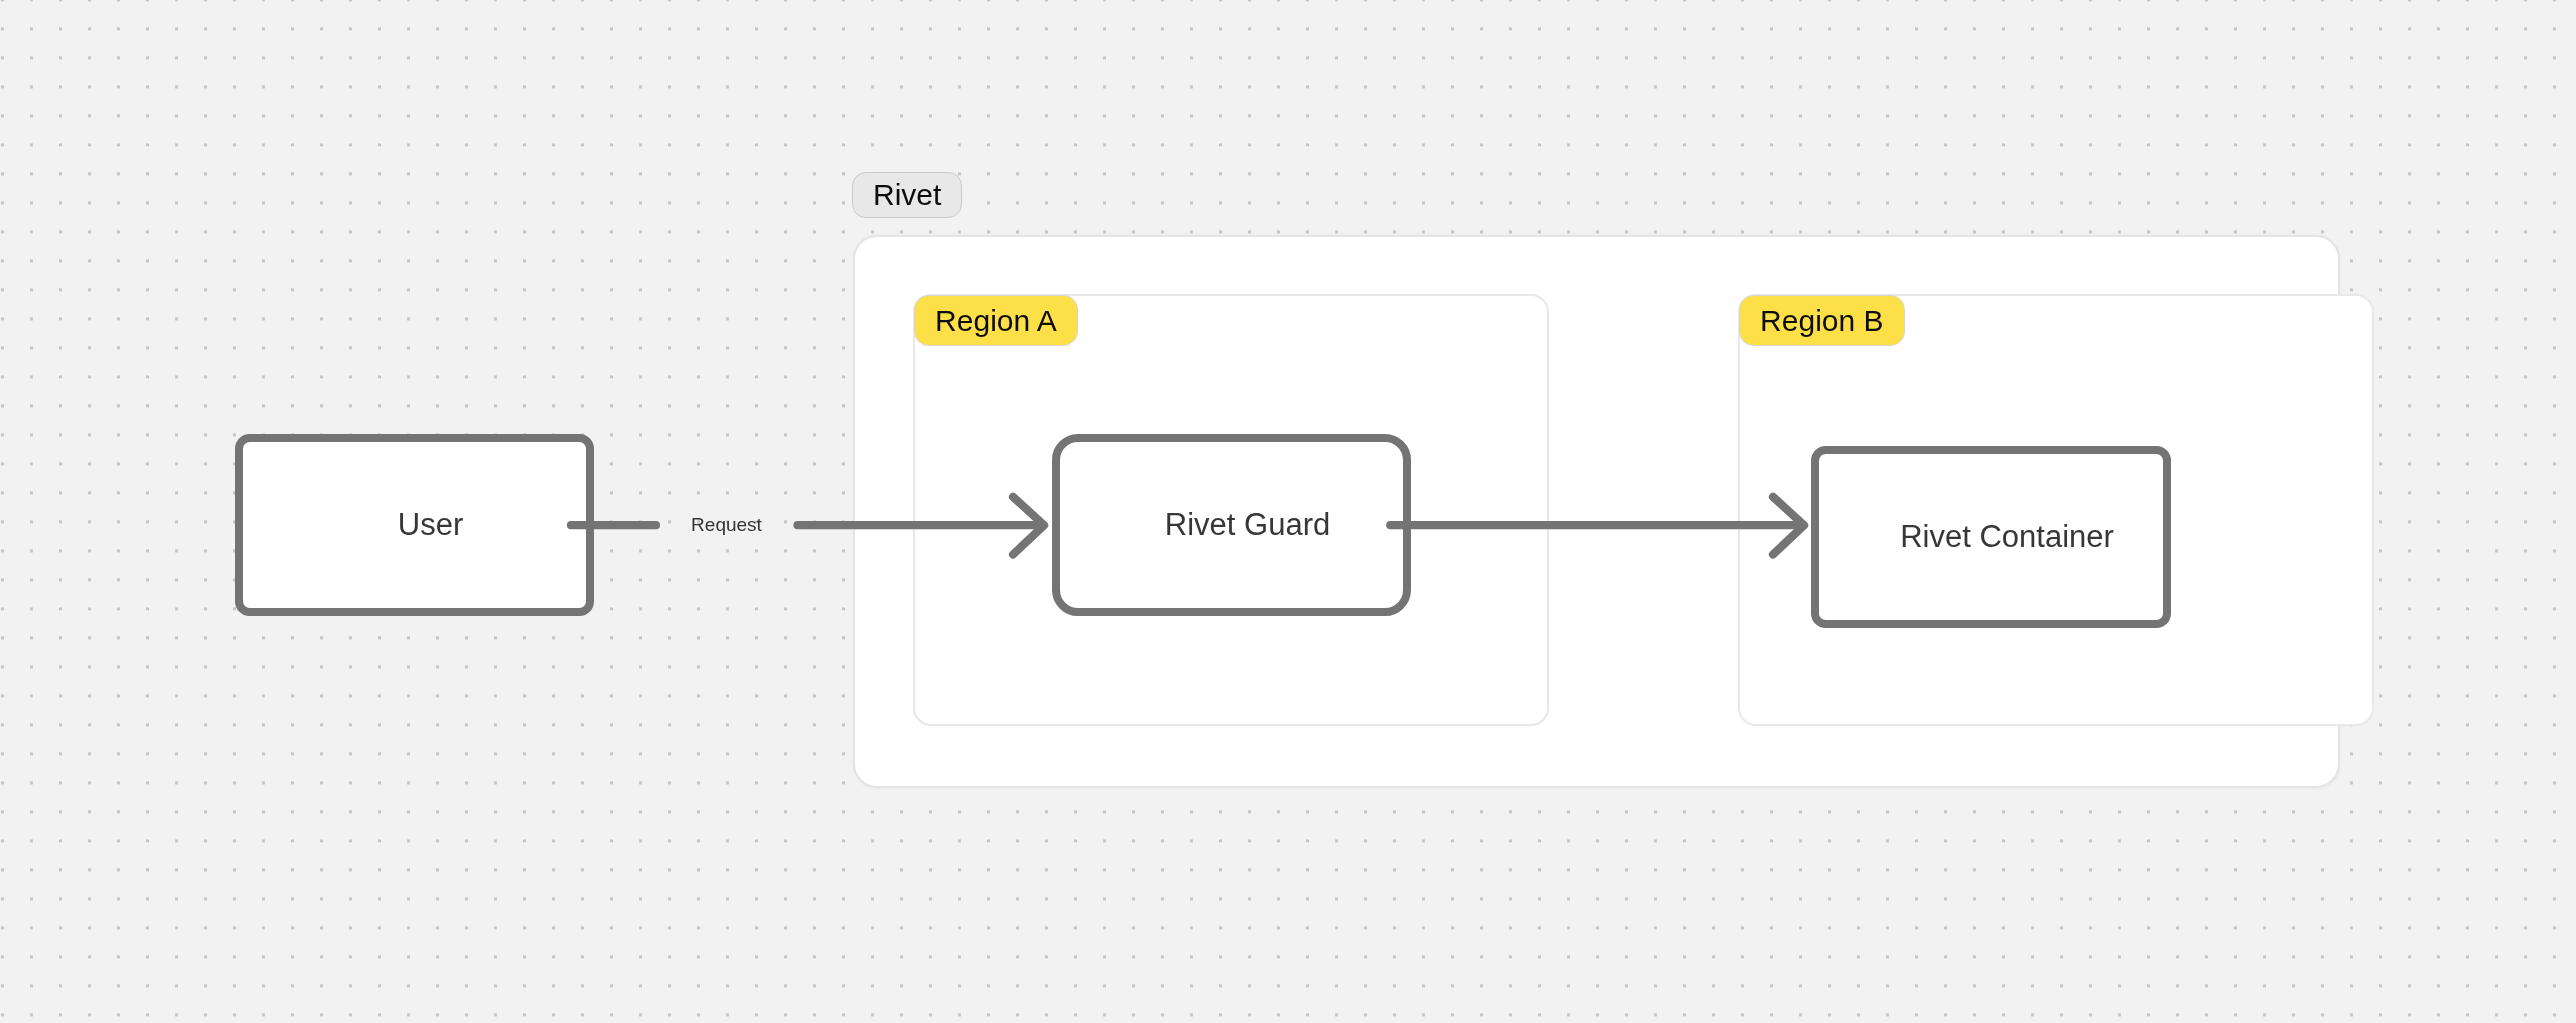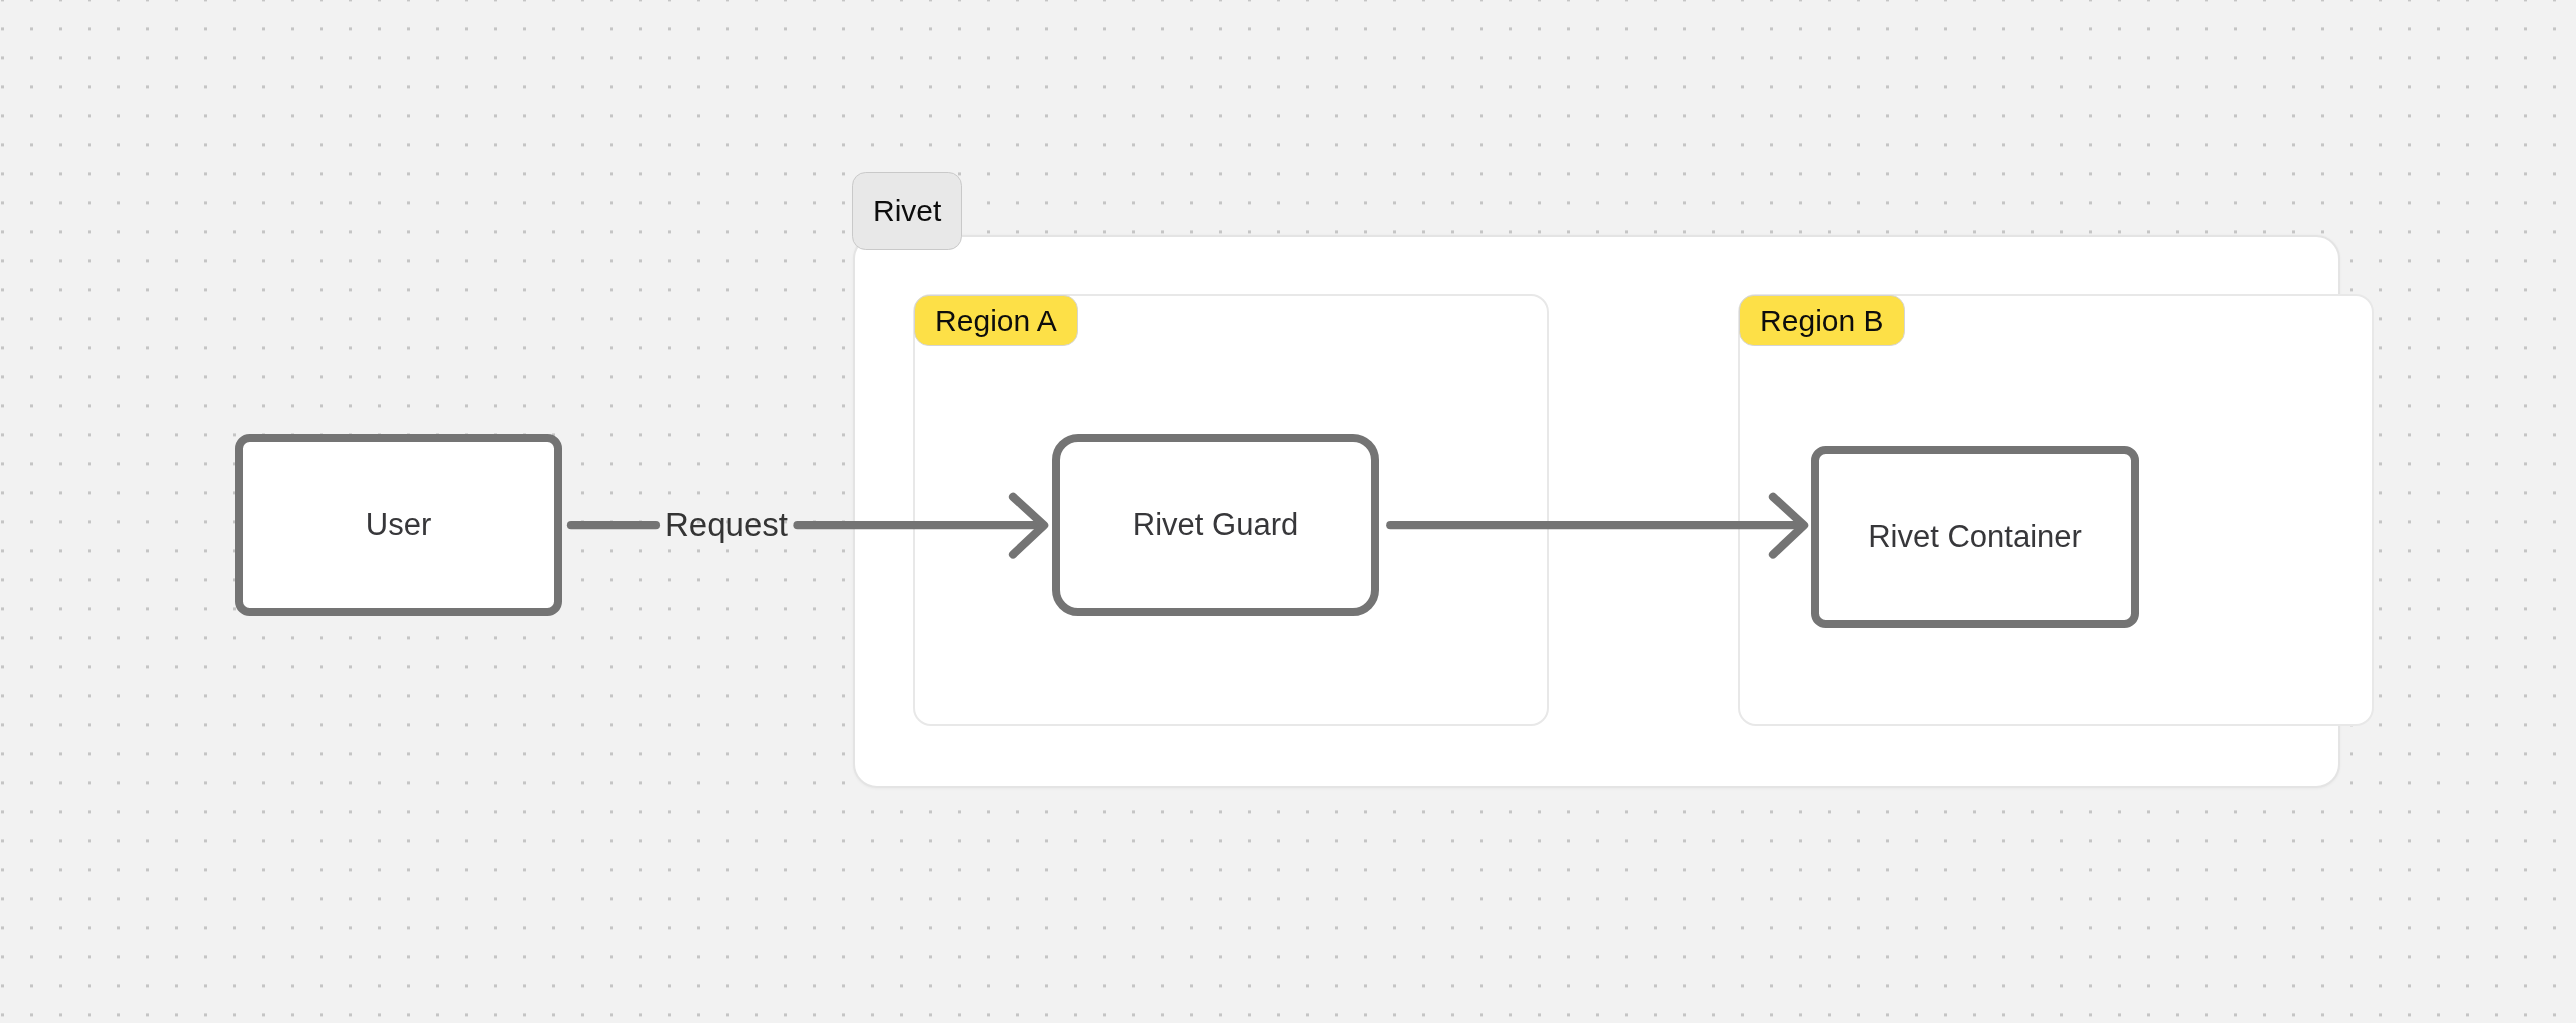--- a/index.html
+++ b/index.html
@@ -37,21 +37,21 @@
     background: #ffffff;
     border: 2.3px solid #e4e4e4;
     border-radius: 24px;
     box-shadow: 0 0.9px 2.7px rgba(0,0,0,0.04);
     z-index: 1;
   }
   .group-pill {
     position: absolute;
     left: 852px; top: 172px;
     height: 44px;
-    padding: 16px 20px;
+    padding: 0 20px;
     background: #e8e8e8;
     border: 1.8px solid #c9c9c9;
     border-radius: 13.7px;
     font-size: 30px;
     line-height: 44px;
     color: #0d0d0d;
     white-space: nowrap;
     z-index: 2;
   }
   .region {
@@ -85,31 +85,32 @@
     background: #ffffff;
     border: 8.2px solid #747474;
     border-radius: 14.6px;
     display: flex;
     align-items: center;
     justify-content: center;
     font-size: 31px;
     color: #37373a;
     white-space: nowrap;
     z-index: 4;
+    padding-left: 32px;
   }
   .node-user { left: 235px; }
   .node-guard { left: 1052px; border-radius: 26px; }
   .node-rivet-container { left: 1811px; width: 312px; margin-top: 12px; }
   .edge-label {
     position: absolute;
     left: 639px; top: 504px;
     width: 175px; height: 42px;
     line-height: 42px;
     text-align: center;
-    font-size: 33px;
+    font-size: 19px;
     color: #343434;
     z-index: 6;
     white-space: nowrap;
   }
 </style>
 </head>
 <body>
 
 <div class="canvas">
 

